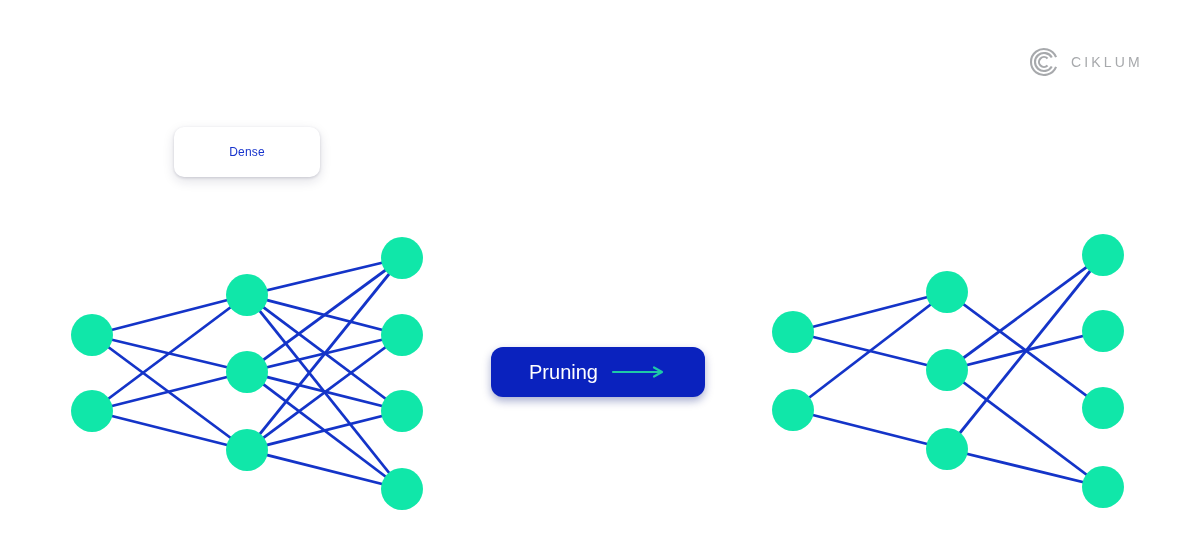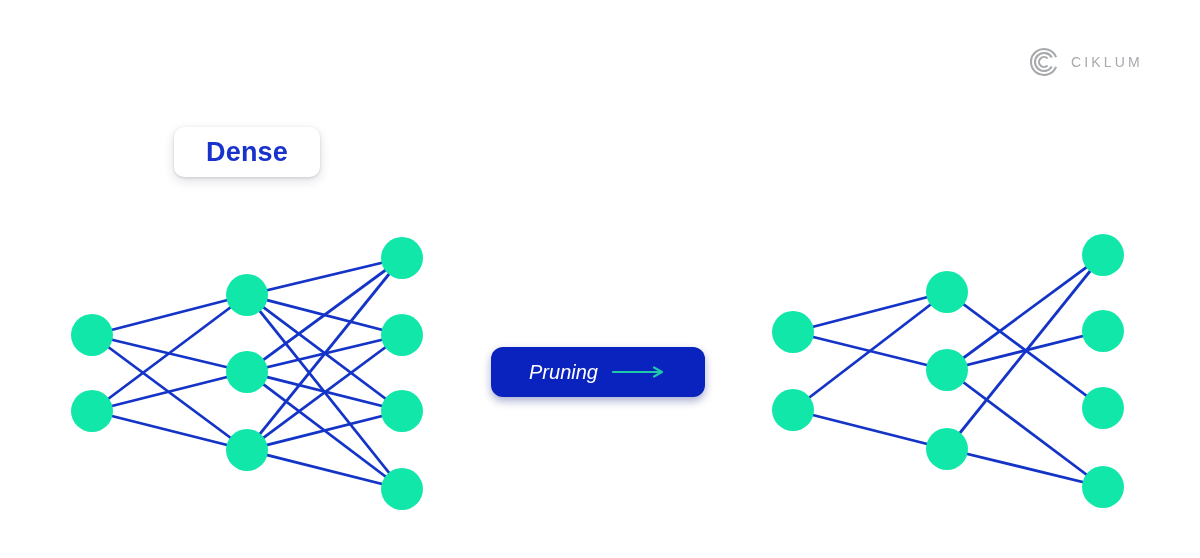--- a/index.html
+++ b/index.html
@@ -33,39 +33,38 @@
     border-radius: 10px;
     box-shadow: 0 1px 3px rgba(25,25,60,0.16), 0 4px 12px rgba(25,25,60,0.13);
     display: flex;
     align-items: center;
     justify-content: center;
   }
   .tag-box.dense { left: 174px; top: 127px; }
   .tag-box.sparse { left: 875px; top: 127px; }
   .tag-text {
     color: var(--text-blue);
-    font-size: 27px;
-    font-weight: 700;
+    font-size: 12px;
+    font-weight: 400;
     letter-spacing: 0.2px;
   }
   .pruning-btn {
     position: absolute;
     left: 491px; top: 347px;
     width: 214px; height: 50px;
     background: var(--button-blue);
     border-radius: 12px;
     box-shadow: 0 4px 9px rgba(10, 25, 120, 0.35);
     display: flex;
     align-items: center;
     justify-content: center;
     gap: 13px;
     color: #ffffff;
     font-size: 20px;
     font-weight: 500;
-    font-style: italic;
   }
   .arrow-svg line, .arrow-svg polyline {
     stroke: var(--arrow-teal);
     stroke-width: 2.2;
     fill: none;
     stroke-linecap: round;
     stroke-linejoin: round;
   }
   .logo {
     position: absolute;

